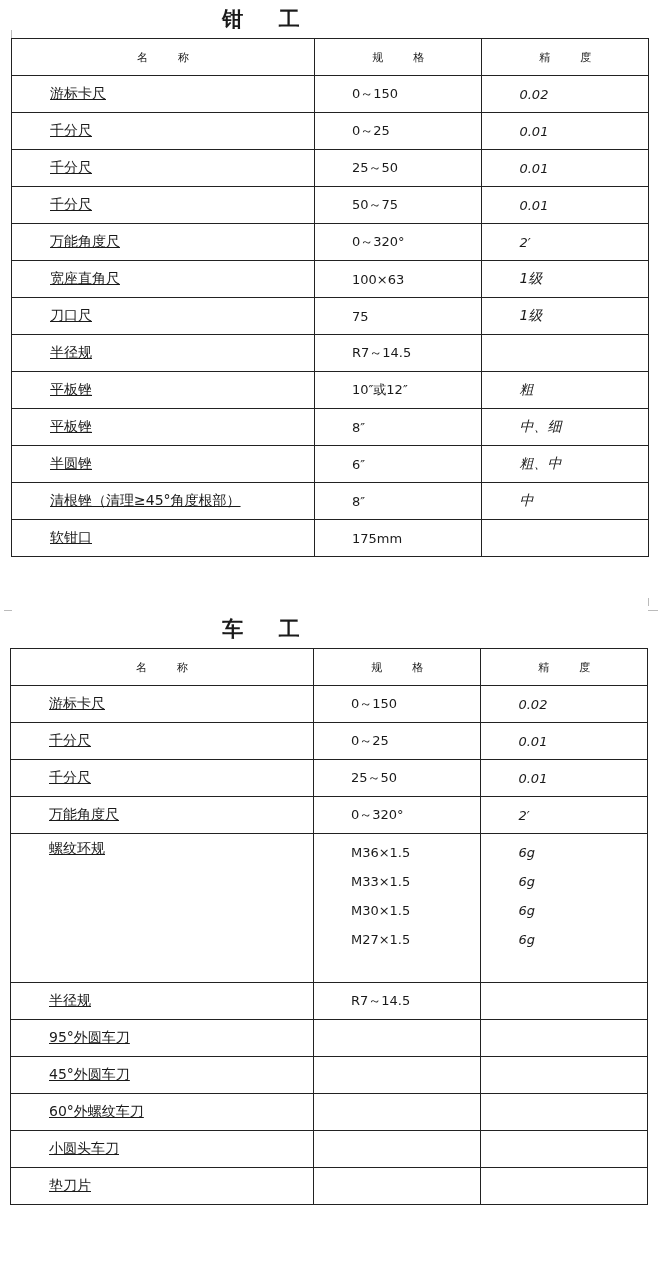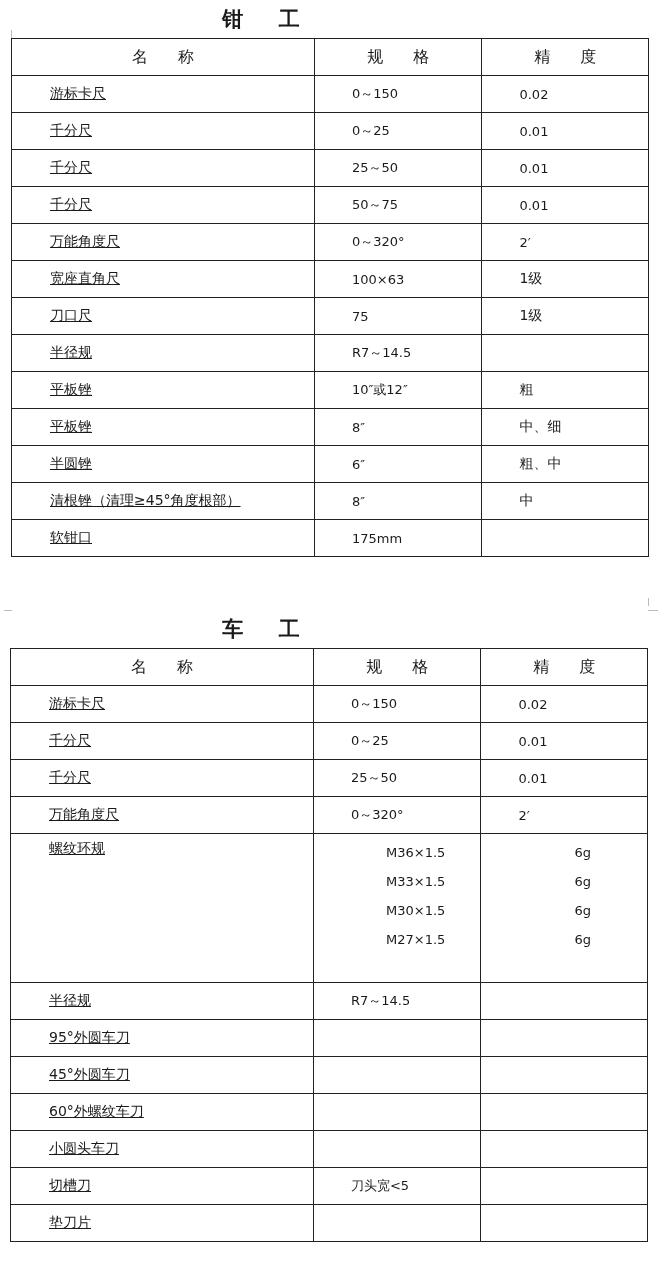--- a/index.html
+++ b/index.html
@@ -17,30 +17,30 @@
     .title.t2 { top: 615px; }
     table {
       position: absolute; border-collapse: collapse; table-layout: fixed;
     }
     table.tb1 { left: 11px; top: 38px; width: 638px; }
     table.tb2 { left: 10px; top: 648px; width: 638px; }
     td, th {
       border: 1.5px solid #222; padding: 0; font-size: 14px; font-weight: normal;
       vertical-align: middle; white-space: nowrap; overflow: hidden;
     }
-    th { height: 36px; text-align: center; font-size: 16px; }
+    th { height: 36px; text-align: center; font-size: 11px; }
     th .sp { letter-spacing: 30px; padding-left: 30px; }
     td { height: 36px; }
     td.name { padding-left: 38px; text-decoration: underline; }
     td.spec { padding-left: 37px; font-size: 13px; }
-    td.prec { padding-left: 37px; font-size: 13px; }
+    td.prec { padding-left: 37px; font-size: 13px; font-style: italic; }
     td.prec.cjk { font-size: 14px; }
     tr.tall td { height: 142px; vertical-align: top; }
     tr.tall td.name { padding-top: 6px; }
-    .multi { padding-top: 9px; text-align: center; }
+    .multi { padding-top: 9px; }
     .multi div { height: 29px; line-height: 20px; }
     .col1 { width: 302px; }
     .col2 { width: 167px; }
     .col3 { width: 166px; }
     .mark { position: absolute; background: #bbb; }
   </style>
 </head>
 <body>
 
 <div class="mark" style="left:11px;top:30px;width:1px;height:8px;"></div>
@@ -206,23 +206,18 @@
         <td class="name">60°外螺纹车刀</td>
         <td class="spec"></td>
         <td class="prec"></td>
       </tr>
     <tr>
         <td class="name">小圆头车刀</td>
         <td class="spec"></td>
         <td class="prec"></td>
       </tr>
     <tr>
-        <td class="name">切槽刀</td>
-        <td class="spec">刀头宽&lt;5</td>
-        <td class="prec"></td>
-      </tr>
-    <tr>
         <td class="name">垫刀片</td>
         <td class="spec"></td>
         <td class="prec"></td>
       </tr>
   </tbody>
 </table>
 
 </body></html>

